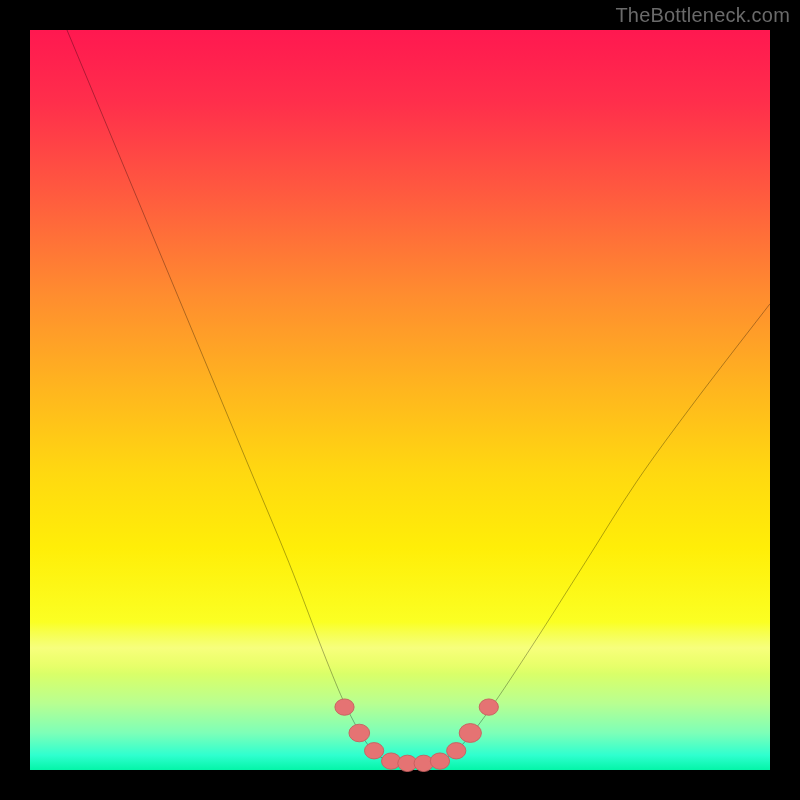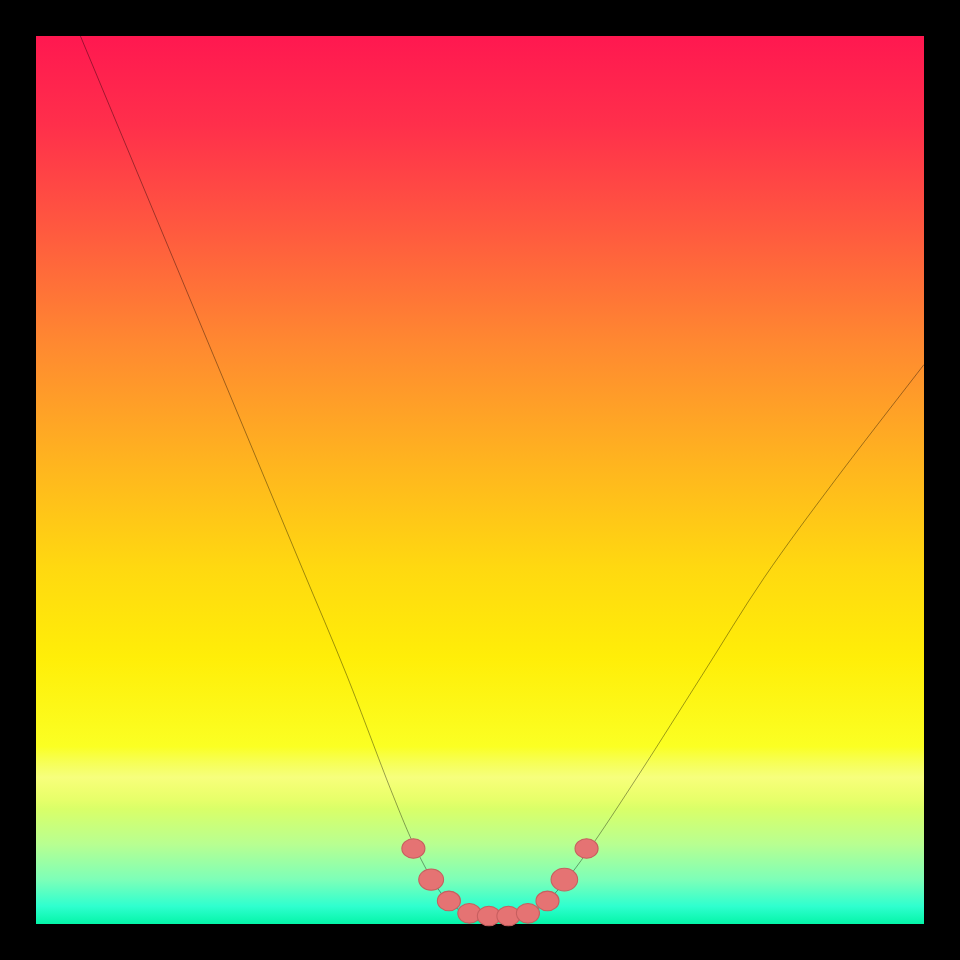--- a/index.html
+++ b/index.html
@@ -82,13 +82,14 @@
           <ellipse cx="48.8" cy="98.8" rx="1.3" ry="1.105" fill="#e57373" stroke="#c65f5f" stroke-width="0.12"></ellipse>
           <ellipse cx="51" cy="99.1" rx="1.3" ry="1.105" fill="#e57373" stroke="#c65f5f" stroke-width="0.12"></ellipse>
           <ellipse cx="53.2" cy="99.1" rx="1.3" ry="1.105" fill="#e57373" stroke="#c65f5f" stroke-width="0.12"></ellipse>
           <ellipse cx="55.39999999999999" cy="98.8" rx="1.3" ry="1.105" fill="#e57373" stroke="#c65f5f" stroke-width="0.12"></ellipse>
           <ellipse cx="57.60000000000001" cy="97.4" rx="1.3" ry="1.105" fill="#e57373" stroke="#c65f5f" stroke-width="0.12"></ellipse>
           <ellipse cx="59.5" cy="95" rx="1.5" ry="1.275" fill="#e57373" stroke="#c65f5f" stroke-width="0.12"></ellipse>
           <ellipse cx="62" cy="91.5" rx="1.3" ry="1.105" fill="#e57373" stroke="#c65f5f" stroke-width="0.12"></ellipse>
         </g>
     </svg>
   </div>
+  <div class="watermark">TheBottleneck.com</div>
 </div>
 
 </body></html>

